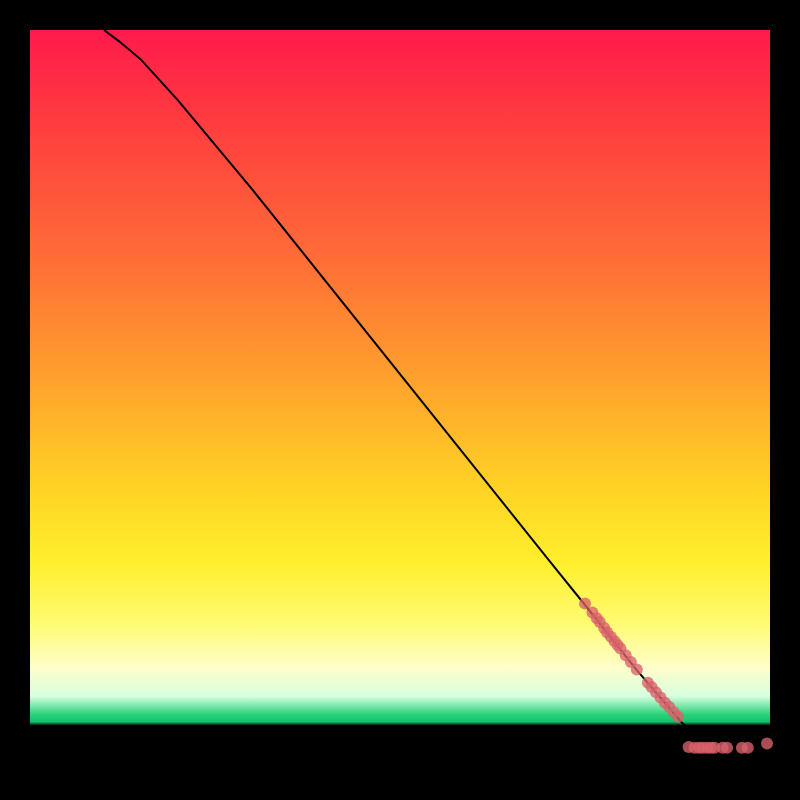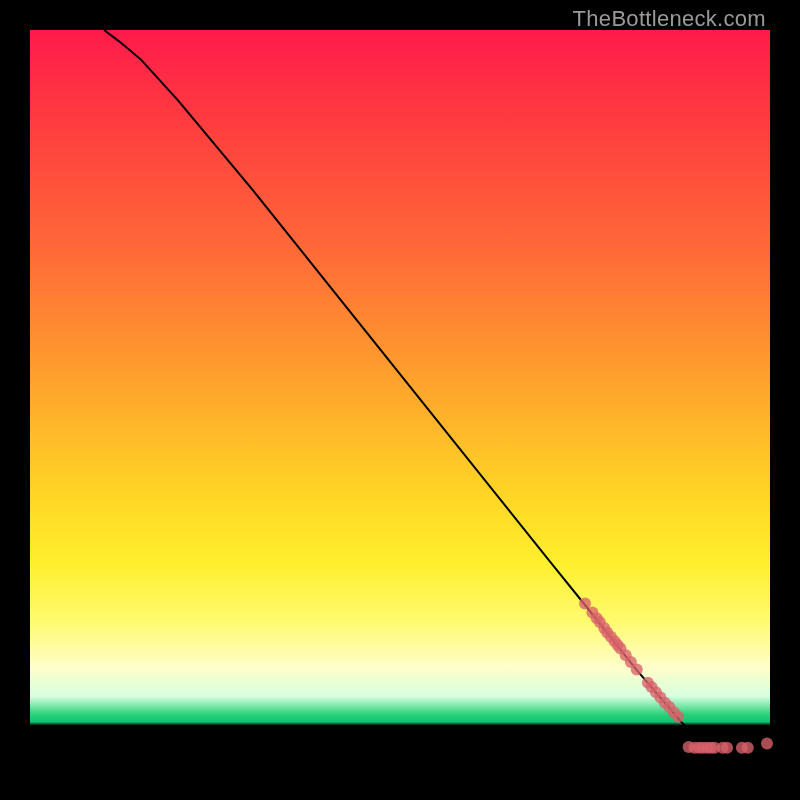--- a/index.html
+++ b/index.html
@@ -111,15 +111,14 @@
           <circle cx="692.6" cy="717.8" r="6" class="dot"></circle>
           <circle cx="697.1" cy="717.8" r="6" class="dot"></circle>
           <circle cx="711.9" cy="717.8" r="6" class="dot"></circle>
           <circle cx="717.8" cy="717.8" r="6" class="dot"></circle>
           <circle cx="737.0" cy="713.4" r="6" class="dot"></circle>
         </g>
     </svg>
 
   </div>
 
-  <div class="watermark">TheBottleneck.com</div>
 
 </div>
 
 </body></html>

